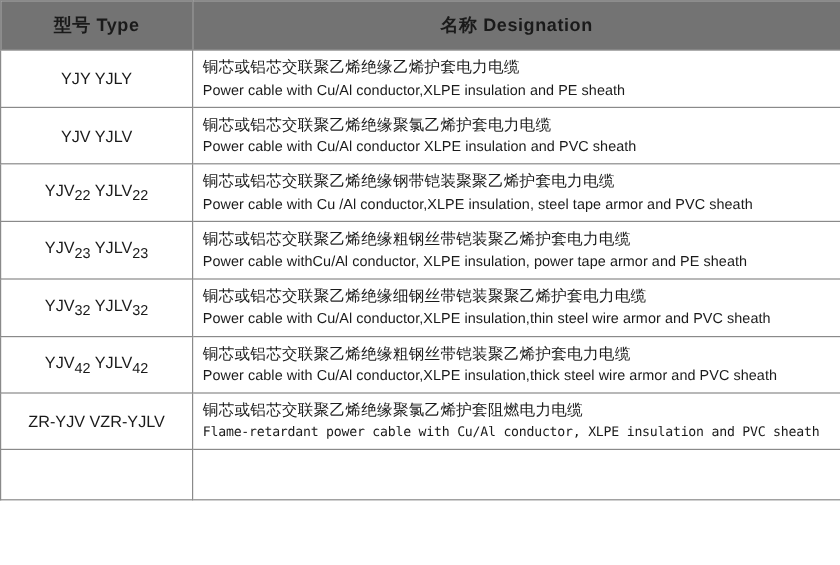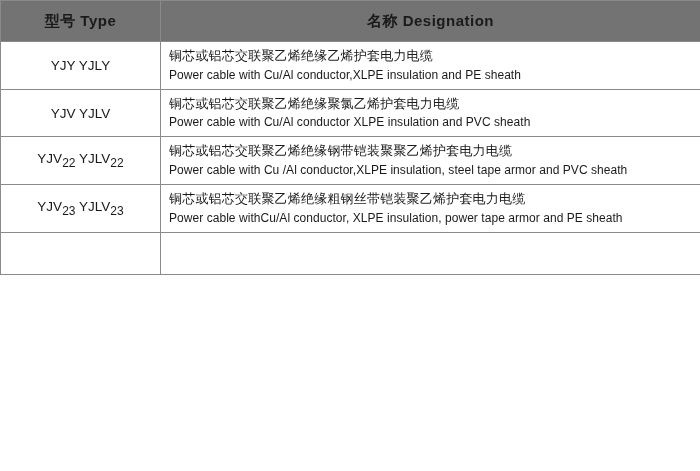--- a/index.html
+++ b/index.html
@@ -105,17 +105,38 @@
         </td>
       </tr>
       <tr>
         <td class="type-cell"><span>YJV</span><span class="sub">23</span><span> YJLV</span><span class="sub">23</span></td>
         <td class="desig-cell">
           <div class="cn-line">铜芯或铝芯交联聚乙烯绝缘粗钢丝带铠装聚乙烯护套电力电缆</div>
           <div class="en-line">Power cable withCu/Al conductor, XLPE insulation, power tape armor and PE sheath</div>
         </td>
       </tr>
       <tr>
+        <td class="type-cell"><span>YJV</span><span class="sub">32</span><span> YJLV</span><span class="sub">32</span></td>
+        <td class="desig-cell">
+          <div class="cn-line">铜芯或铝芯交联聚乙烯绝缘细钢丝带铠装聚聚乙烯护套电力电缆</div>
+          <div class="en-line">Power cable with Cu/Al conductor,XLPE insulation,thin steel wire armor and PVC sheath</div>
+        </td>
+      </tr>
+      <tr>
+        <td class="type-cell"><span>YJV</span><span class="sub">42</span><span> YJLV</span><span class="sub">42</span></td>
+        <td class="desig-cell">
+          <div class="cn-line">铜芯或铝芯交联聚乙烯绝缘粗钢丝带铠装聚乙烯护套电力电缆</div>
+          <div class="en-line">Power cable with Cu/Al conductor,XLPE insulation,thick steel wire  armor and PVC sheath</div>
+        </td>
+      </tr>
+      <tr>
+        <td class="type-cell"><span>ZR-YJV VZR-YJLV</span></td>
+        <td class="desig-cell">
+          <div class="cn-line">铜芯或铝芯交联聚乙烯绝缘聚氯乙烯护套阻燃电力电缆</div>
+          <div class="en-line mono">Flame-retardant power cable with Cu/Al conductor, XLPE insulation and PVC sheath</div>
+        </td>
+      </tr>
+      <tr>
         <td class="type-cell"></td>
         <td class="desig-cell"></td>
       </tr>
     </tbody>
 </table>
 
 </body></html>

